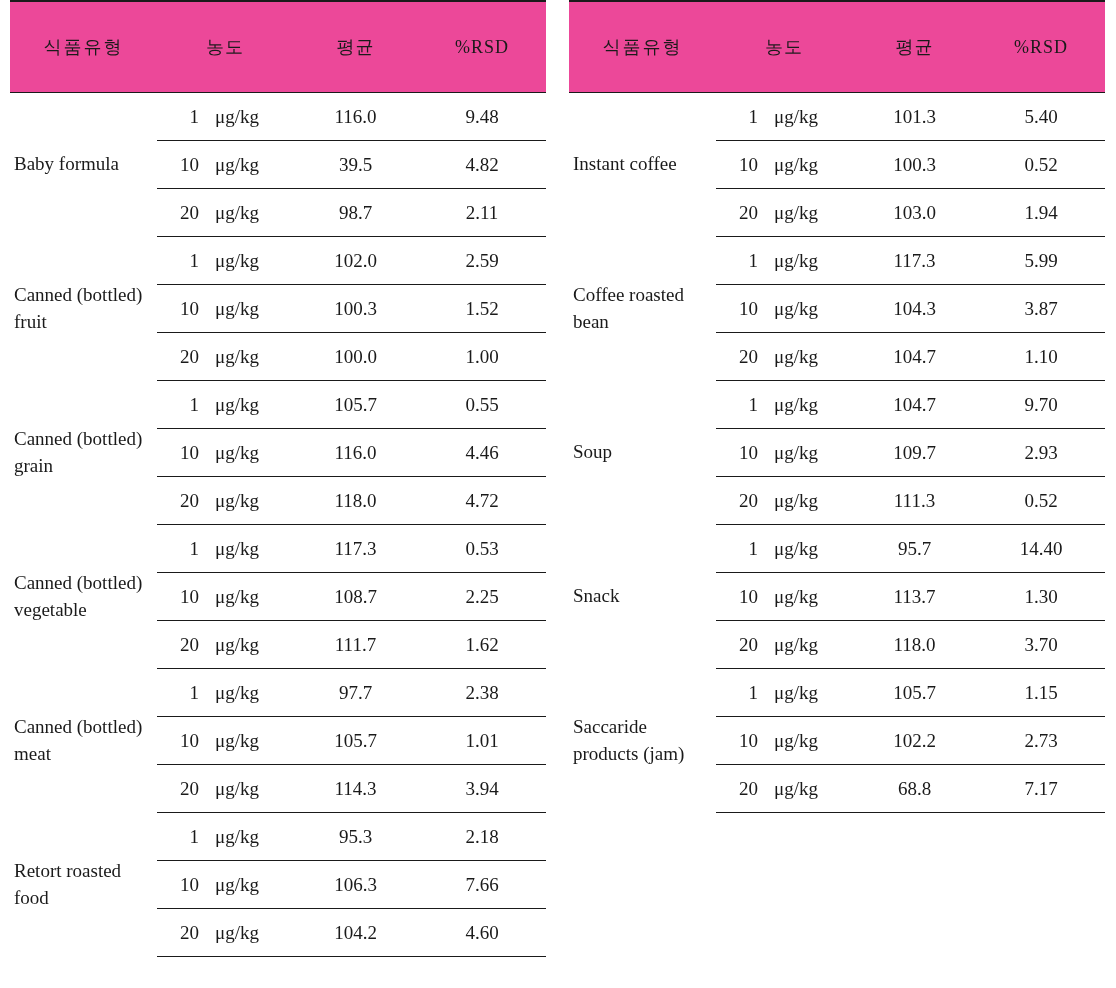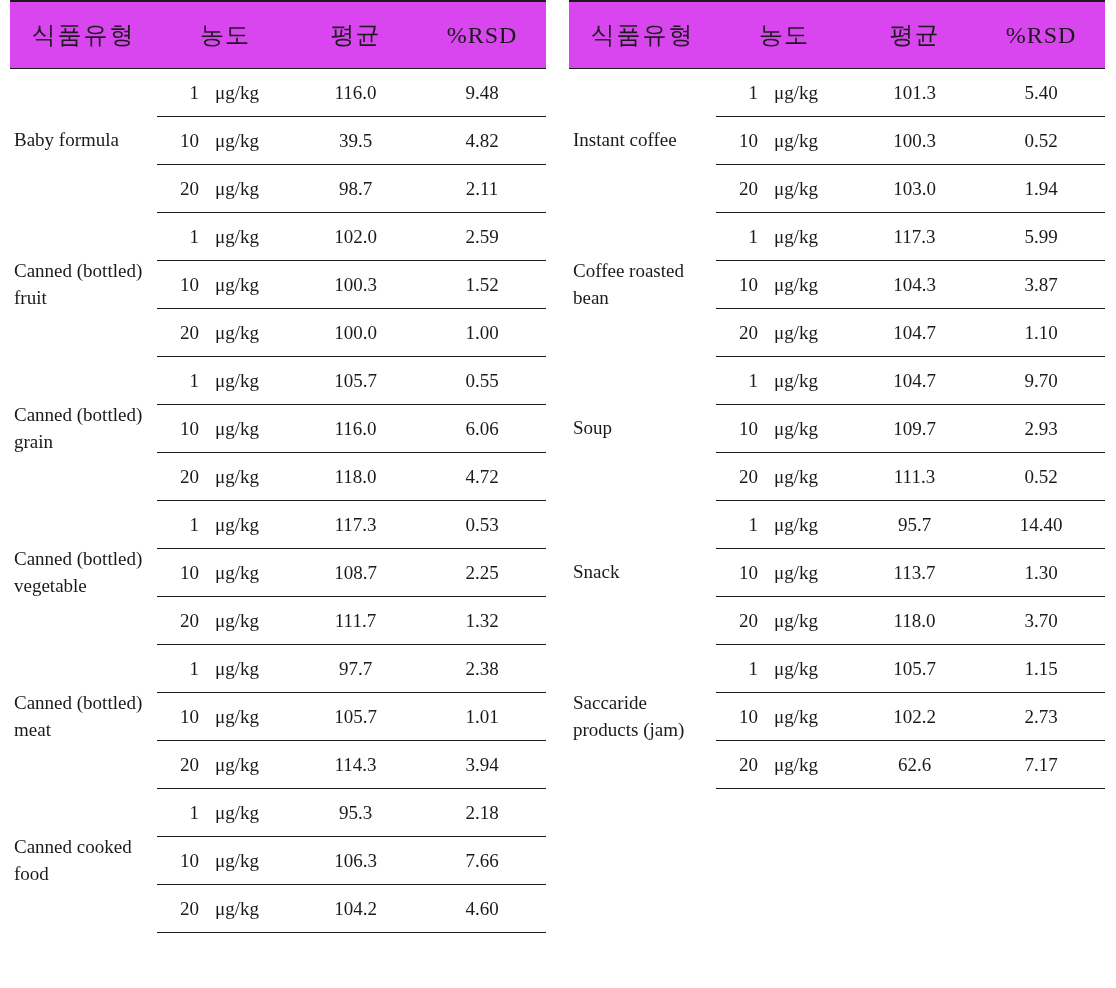--- a/index.html
+++ b/index.html
@@ -32,27 +32,27 @@
     table-layout: fixed;
     font-size: 19px;
   }
   table.rsd-table col.c-food { width: 147px; }
   table.rsd-table col.c-conc { width: 136px; }
   table.rsd-table col.c-mean { width: 125px; }
   table.rsd-table col.c-rsd  { width: 128px; }
 
   
   thead tr.head-row th {
-    background: #d946ef;
+    background: #ec4899;
     border-top: 2px solid #1a1a1a;
     border-bottom: 1.6px solid #1a1a1a;
     height: 58px;
-    padding: 4px;
+    padding: 16px;
     font-weight: normal;
-    font-size: 24px;
+    font-size: 18px;
     text-align: center;
     vertical-align: middle;
     letter-spacing: 1px;
   }
   thead tr.head-row th.h-food { letter-spacing: 2px; }
 
   
   tbody td {
     padding: 0;
     height: 47px;
@@ -154,61 +154,61 @@
           </tr>
           <tr class="inner-sep">
             <td class="food" rowspan="3">Canned (bottled) grain</td>
             <td class="conc"><span class="num">1</span><span class="unit">μg/kg</span></td>
             <td class="mean">105.7</td>
             <td class="rsd">0.55</td>
           </tr>
           <tr class="inner-sep">
             <td class="conc"><span class="num">10</span><span class="unit">μg/kg</span></td>
             <td class="mean">116.0</td>
-            <td class="rsd">6.06</td>
+            <td class="rsd">4.46</td>
           </tr>
           <tr class="group-end">
             <td class="conc"><span class="num">20</span><span class="unit">μg/kg</span></td>
             <td class="mean">118.0</td>
             <td class="rsd">4.72</td>
           </tr>
           <tr class="inner-sep">
             <td class="food" rowspan="3">Canned (bottled) vegetable</td>
             <td class="conc"><span class="num">1</span><span class="unit">μg/kg</span></td>
             <td class="mean">117.3</td>
             <td class="rsd">0.53</td>
           </tr>
           <tr class="inner-sep">
             <td class="conc"><span class="num">10</span><span class="unit">μg/kg</span></td>
             <td class="mean">108.7</td>
             <td class="rsd">2.25</td>
           </tr>
           <tr class="group-end">
             <td class="conc"><span class="num">20</span><span class="unit">μg/kg</span></td>
             <td class="mean">111.7</td>
-            <td class="rsd">1.32</td>
+            <td class="rsd">1.62</td>
           </tr>
           <tr class="inner-sep">
             <td class="food" rowspan="3">Canned (bottled) meat</td>
             <td class="conc"><span class="num">1</span><span class="unit">μg/kg</span></td>
             <td class="mean">97.7</td>
             <td class="rsd">2.38</td>
           </tr>
           <tr class="inner-sep">
             <td class="conc"><span class="num">10</span><span class="unit">μg/kg</span></td>
             <td class="mean">105.7</td>
             <td class="rsd">1.01</td>
           </tr>
           <tr class="group-end">
             <td class="conc"><span class="num">20</span><span class="unit">μg/kg</span></td>
             <td class="mean">114.3</td>
             <td class="rsd">3.94</td>
           </tr>
           <tr class="inner-sep">
-            <td class="food" rowspan="3">Canned cooked food</td>
+            <td class="food" rowspan="3">Retort roasted food</td>
             <td class="conc"><span class="num">1</span><span class="unit">μg/kg</span></td>
             <td class="mean">95.3</td>
             <td class="rsd">2.18</td>
           </tr>
           <tr class="inner-sep">
             <td class="conc"><span class="num">10</span><span class="unit">μg/kg</span></td>
             <td class="mean">106.3</td>
             <td class="rsd">7.66</td>
           </tr>
           <tr class="table-end">
@@ -307,20 +307,20 @@
             <td class="mean">105.7</td>
             <td class="rsd">1.15</td>
           </tr>
           <tr class="inner-sep">
             <td class="conc"><span class="num">10</span><span class="unit">μg/kg</span></td>
             <td class="mean">102.2</td>
             <td class="rsd">2.73</td>
           </tr>
           <tr class="table-end">
             <td class="conc"><span class="num">20</span><span class="unit">μg/kg</span></td>
-            <td class="mean">62.6</td>
+            <td class="mean">68.8</td>
             <td class="rsd">7.17</td>
           </tr>
         </tbody>
     </table>
   </div>
 
 </div>
 
 </body></html>

